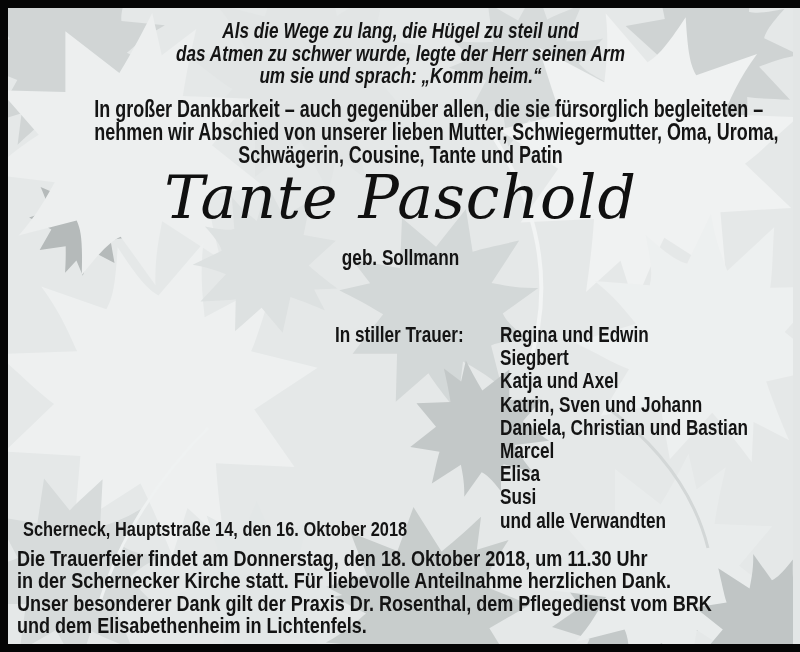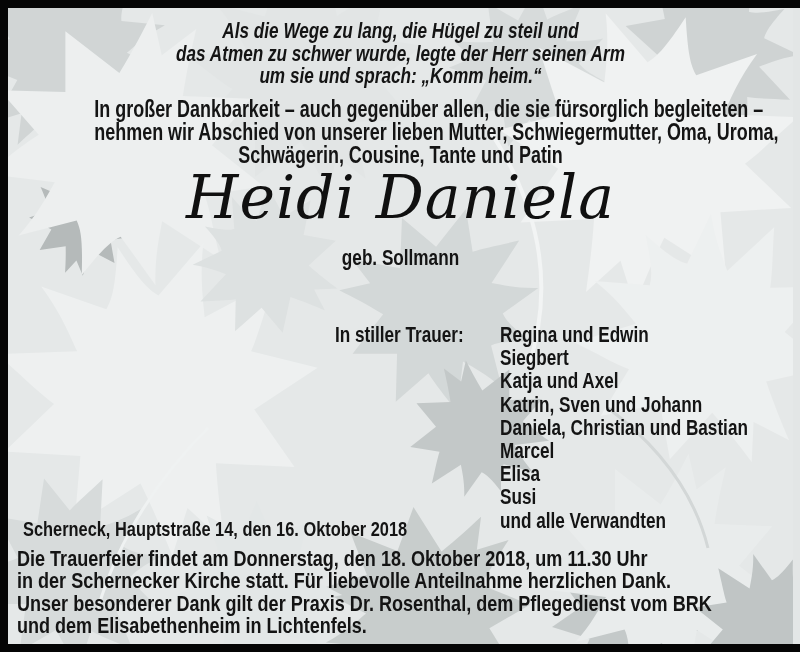--- a/index.html
+++ b/index.html
@@ -123,21 +123,21 @@
       <div>das Atmen zu schwer wurde, legte der Herr seinen Arm</div>
       <div>um sie und sprach: „Komm heim.“</div>
     </div>
 
     <div class="layer intro cx-c">
       <div>In großer Dankbarkeit – auch gegenüber allen, die sie fürsorglich begleiteten –</div>
       <div>nehmen wir Abschied von unserer lieben Mutter, Schwiegermutter, Oma, Uroma,</div>
       <div>Schwägerin, Cousine, Tante und Patin</div>
     </div>
 
-    <h1 class="layer name">Heidi Daniela</h1>
+    <h1 class="layer name">Tante Paschold</h1>
 
     <div class="layer maiden cx-c">geb. Sollmann</div>
 
 
     <div class="layer mourning-label cx-l">In stiller Trauer:</div>
     <div class="layer mourning-names cx-l">
       <div>Regina und Edwin</div>
       <div>Siegbert</div>
       <div>Katja und Axel</div>
       <div>Katrin, Sven und Johann</div>

